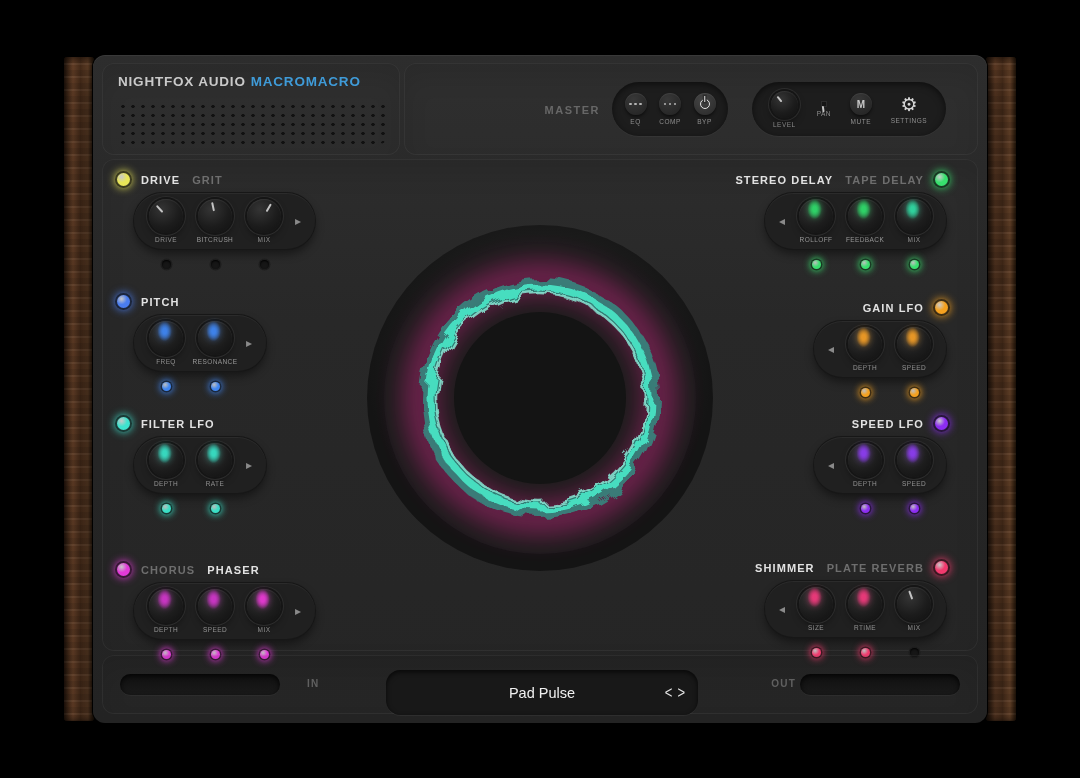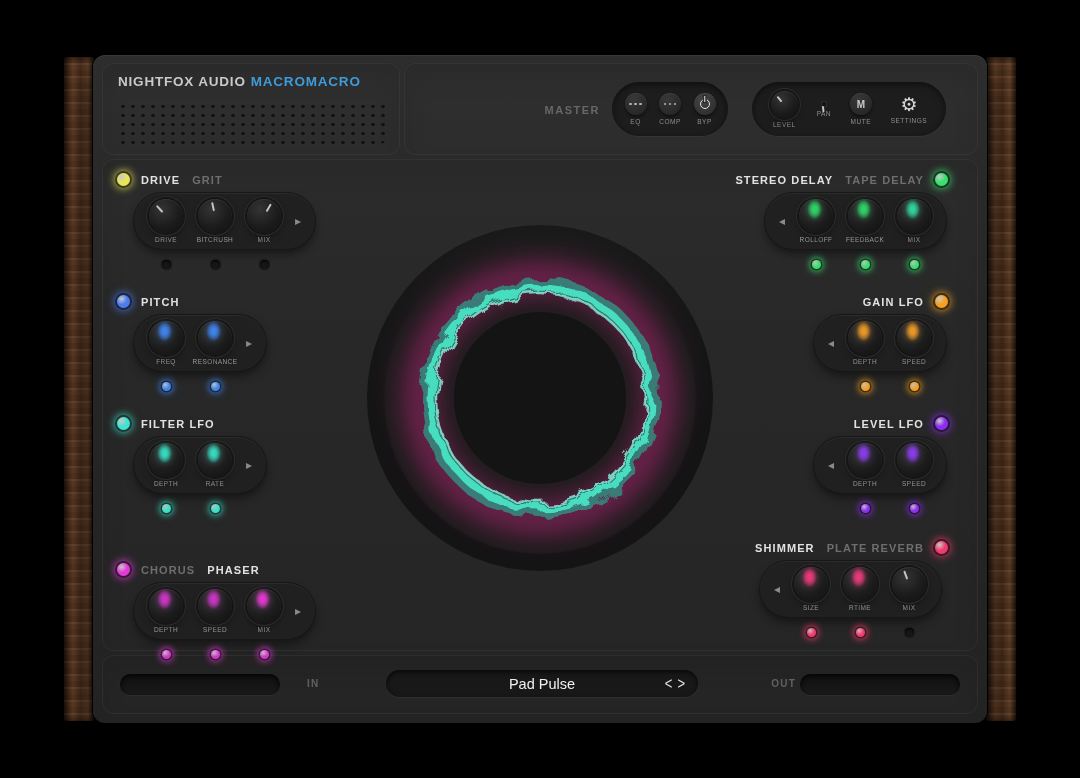--- a/index.html
+++ b/index.html
@@ -101,21 +101,21 @@
   
   #viz{position:absolute;left:272px;top:168px;width:350px;height:350px;cursor:pointer;}
 
   
   .meter{position:absolute;top:19px;width:160px;height:21px;border-radius:10.5px;
     background:linear-gradient(180deg,#101010,#1a1a1a);
     box-shadow:inset 0 2px 5px rgba(0,0,0,.8), 0 1px 0 rgba(255,255,255,.04);}
   #in-meter{left:18px;} #out-meter{left:698px;}
   .io-label{position:absolute;top:23px;font-size:10px;font-weight:700;letter-spacing:1.2px;color:#606060;}
   #in-label{left:186px;margin-left:19px;} #out-label{left:656px;width:38px;text-align:right;}
-  .preset{position:absolute;left:284px;top:15px;width:312px;height:27px;border-radius:14.5px;background:#181818;
+  .preset{position:absolute;left:284px;top:15px;width:312px;height:45px;border-radius:14.5px;background:#181818;
     box-shadow:inset 0 2px 5px rgba(0,0,0,.7), 0 1px 0 rgba(255,255,255,.05);
     display:flex;align-items:center;justify-content:center;cursor:pointer;}
   .preset-name{color:#f0f0f0;font-size:14.5px;}
   .preset-nav{position:absolute;right:13px;display:flex;gap:5px;}
   .preset-nav span{color:#e8e8e8;font-size:13px;line-height:1;cursor:pointer;transform:scaleY(1.25);}
 </style>
 </head>
 <body>
 
 <div id="stage">
@@ -399,21 +399,21 @@
               <span class="mini-led on" style="--c: #38e06e;"></span>
             </span>
             <span class="led-slot">
               <span class="mini-led on" style="--c: #38e06e;"></span>
             </span>
             <span class="led-slot">
               <span class="mini-led on" style="--c: #38e06e;"></span>
             </span>
           </div>
         </div>
-        <div class="module right" style="top: 239px;">
+        <div class="module right" style="top: 245px;">
           <div class="mod-head">
             <span class="mod-tabs">
               <span class="mod-tab active">GAIN LFO</span>
             </span>
             <span class="mod-led on" style="--c: #f5a11f;"></span>
           </div>
           <div class="mod-pill">
             <span class="mod-arrow">◂</span>
             <div class="knob-wrap">
               <div class="knob">
@@ -434,21 +434,21 @@
               <span class="mini-led on" style="--c: #f5a11f;"></span>
             </span>
             <span class="led-slot">
               <span class="mini-led on" style="--c: #f5a11f;"></span>
             </span>
           </div>
         </div>
         <div class="module right" style="top: 361px;">
           <div class="mod-head">
             <span class="mod-tabs">
-              <span class="mod-tab active">LEVEL LFO</span>
+              <span class="mod-tab active">SPEED LFO</span>
             </span>
             <span class="mod-led on" style="--c: #8c2df2;"></span>
           </div>
           <div class="mod-pill">
             <span class="mod-arrow">◂</span>
             <div class="knob-wrap">
               <div class="knob">
                 <span class="petal" style="--c: #8c3df0;"></span>
               </div>
               <div class="knob-label">DEPTH</div>
@@ -463,21 +463,21 @@
           <div class="led-row">
             <span class="led-spacer"></span>
             <span class="led-slot">
               <span class="mini-led on" style="--c: #8c2df2;"></span>
             </span>
             <span class="led-slot">
               <span class="mini-led on" style="--c: #8c2df2;"></span>
             </span>
           </div>
         </div>
-        <div class="module right" style="top: 485px; align-items: center;">
+        <div class="module right" style="top: 505px;">
           <div class="mod-head">
             <span class="mod-tabs">
               <span class="mod-tab active">SHIMMER</span>
               <span class="mod-tab">PLATE REVERB</span>
             </span>
             <span class="mod-led on" style="--c: #f23a6e;"></span>
           </div>
           <div class="mod-pill">
             <span class="mod-arrow">◂</span>
             <div class="knob-wrap">

